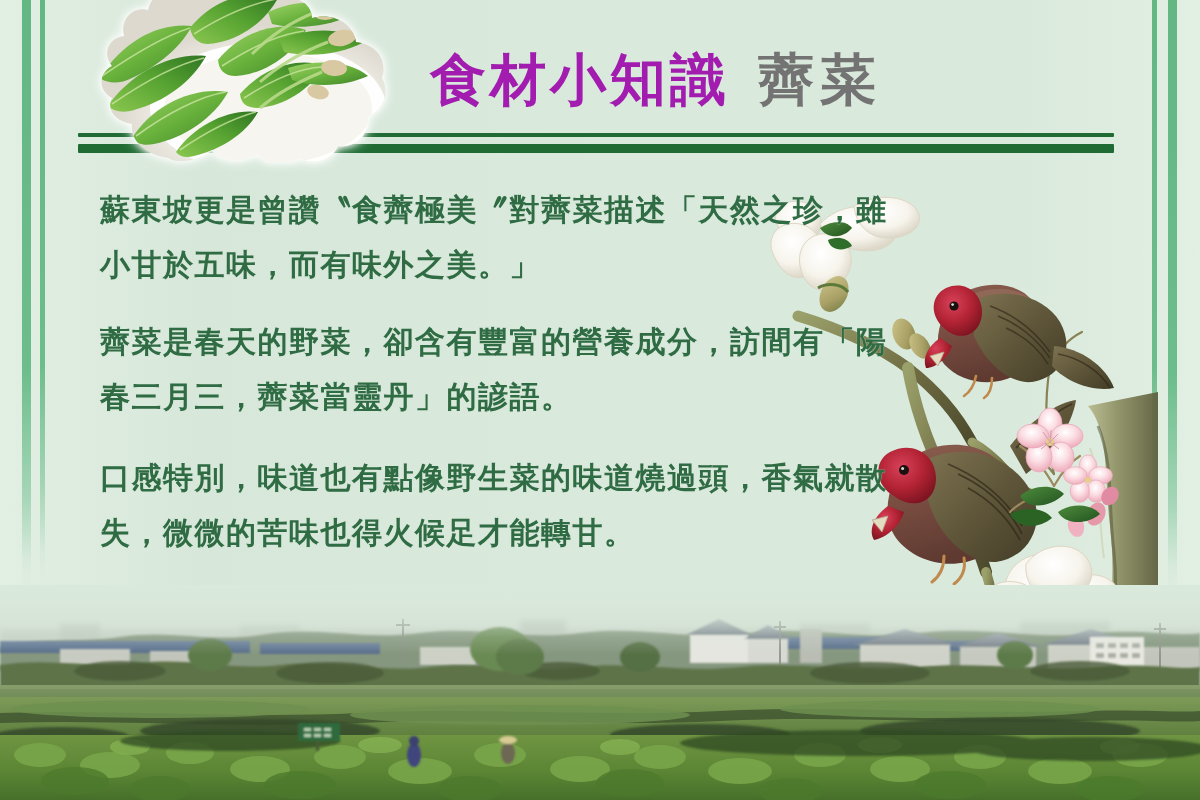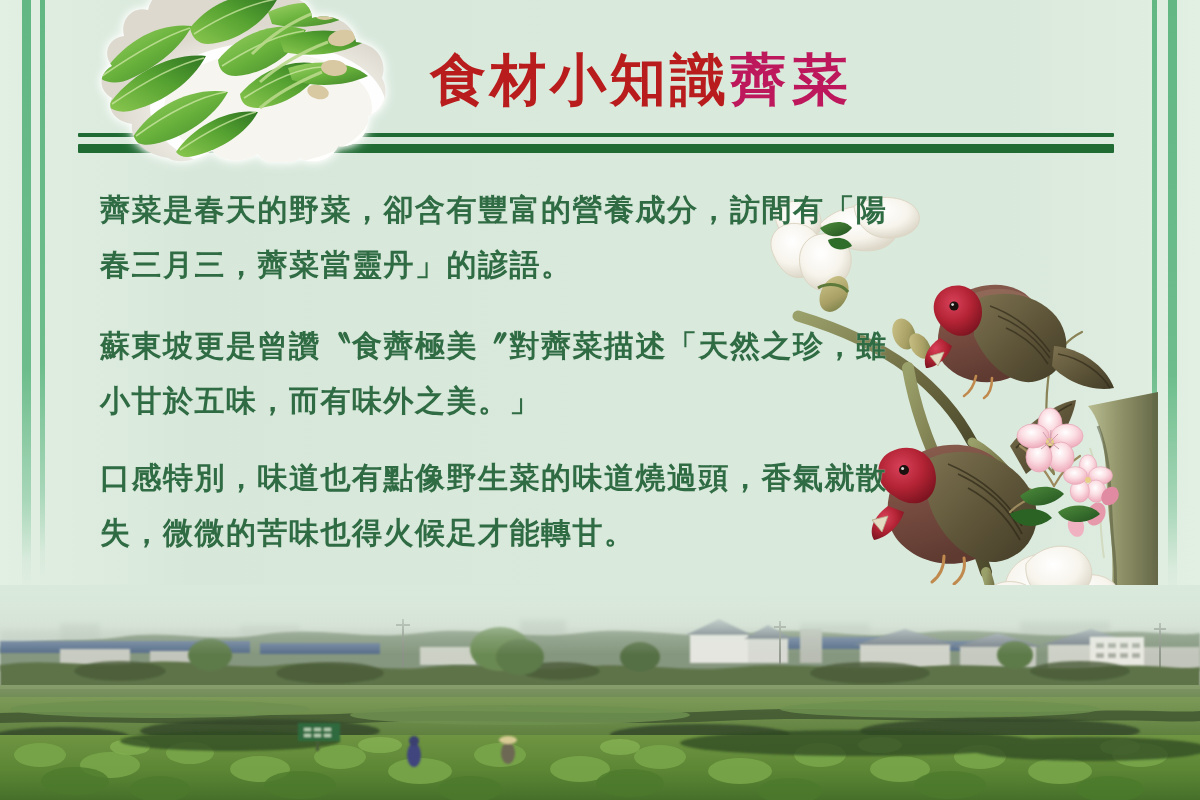--- a/index.html
+++ b/index.html
@@ -70,22 +70,22 @@
     z-index: 5;
     white-space: nowrap;
   }
   .title-main, .title-sub {
     font-family: "DejaVu Sans", "Liberation Sans", sans-serif;
     font-size: 56px;
     font-weight: 700;
     letter-spacing: 4px;
     line-height: 1;
   }
-  .title-main { color: #b91c1c; }
-  .title-sub  { color: #be185d; letter-spacing: 6px; }
+  .title-main { color: #a21caf; }
+  .title-sub  { color: #737373; margin-left: 28px; letter-spacing: 6px; }
 
   
   .hrule-wrap {
     position: absolute;
     left: 78px;
     top: 133px;
     width: 1036px;
     z-index: 4;
   }
   .hrule-thin {
@@ -481,22 +481,22 @@
 
       <path d="M160,452 C148,432 168,414 190,418 C212,422 220,444 206,460
                C192,476 170,470 160,452Z" fill="url(#magG)" stroke="#ddd6c4" stroke-width="1"></path>
       <path d="M196,442 C206,424 232,422 242,438 C252,454 238,470 218,470
                C202,470 192,456 196,442Z" fill="url(#magG)" stroke="#ddd6c4" stroke-width="1"></path>
       <ellipse cx="236" cy="458" rx="14" ry="20" transform="rotate(-8 236 458)" fill="url(#budG)"></ellipse>
     </g>
   </svg>
 
   <div class="copy">
+    <p class="para p2">蘇東坡更是曾讚〝食薺極美〞對薺菜描述「天然之珍，雖小甘於五味，而有味外之美。」</p>
     <p class="para p1">薺菜是春天的野菜，卻含有豐富的營養成分，訪間有「陽春三月三，薺菜當靈丹」的諺語。</p>
-    <p class="para p2">蘇東坡更是曾讚〝食薺極美〞對薺菜描述「天然之珍，雖小甘於五味，而有味外之美。」</p>
     <p class="para p3">口感特別，味道也有點像野生菜的味道燒過頭，香氣就散失，微微的苦味也得火候足才能轉甘。</p>
   </div>
 
   <div class="farm-photo">
     <svg viewBox="0 0 1200 215" width="1200" height="215" aria-hidden="true">
       <defs>
         <linearGradient id="skyG" x1="0" y1="0" x2="0" y2="1">
           <stop offset="0%" stop-color="#e3ecdf"></stop>
           <stop offset="40%" stop-color="#dde8e2"></stop>
           <stop offset="100%" stop-color="#cfd9cc"></stop>

